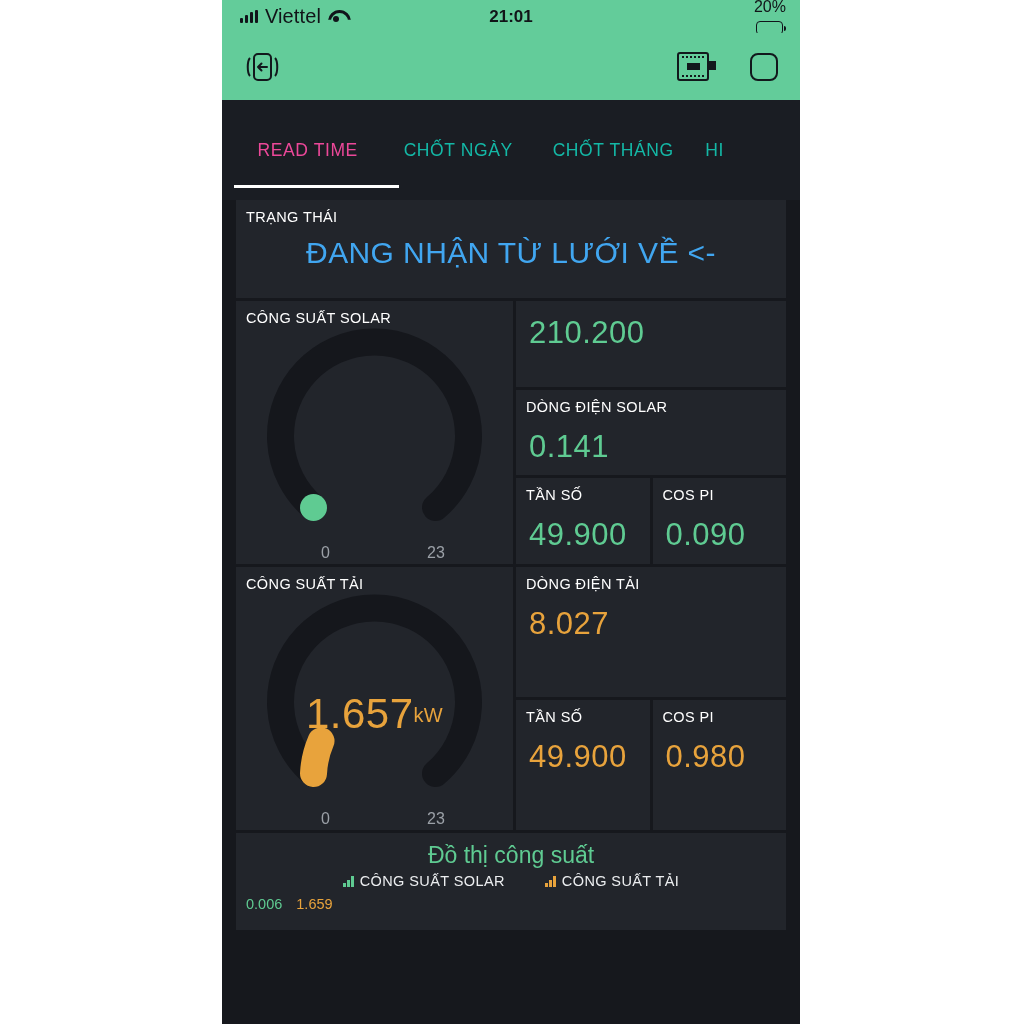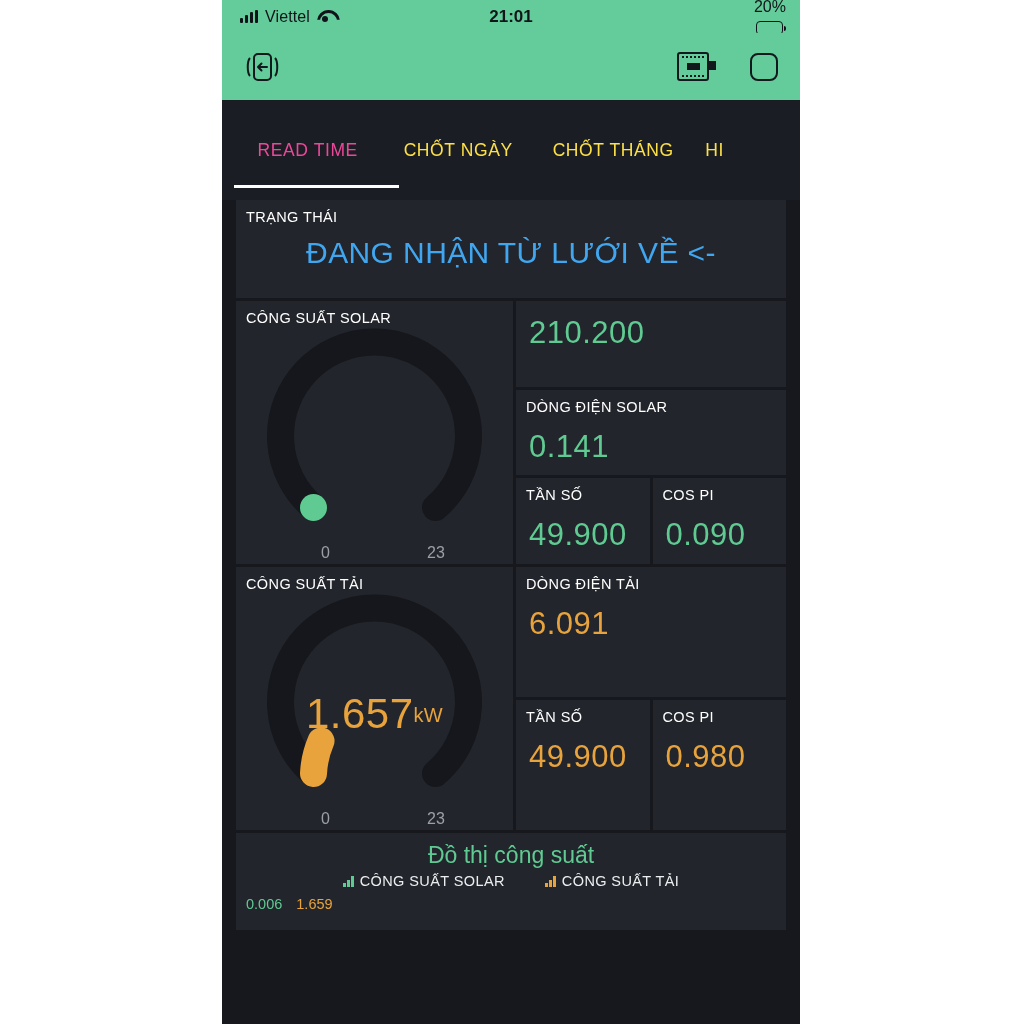--- a/index.html
+++ b/index.html
@@ -27,21 +27,21 @@
     font-size: 17px; font-weight: bold;
     position: relative;
   }
   .sb-left { display: flex; align-items: center; gap: 7px; }
   .signal { display: flex; align-items: flex-end; gap: 2px; height: 13px; }
   .signal i { width: 3px; background: #10141a; border-radius: 1px; display:block; }
   .signal i:nth-child(1){ height: 5px; }
   .signal i:nth-child(2){ height: 8px; }
   .signal i:nth-child(3){ height: 11px; }
   .signal i:nth-child(4){ height: 13px; }
-  .carrier { font-size: 16px; letter-spacing: .1px; font-weight: 500;}
+  .carrier { font-size: 20px; letter-spacing: .1px; font-weight: 500;}
   .wifi { width:17px; height:13px; position: relative; }
   .wifi::before{
     content:""; position:absolute; left:0; top:0; width:17px; height:17px;
     border: 3px solid #10141a; border-radius: 50%;
     clip-path: polygon(0 0, 100% 0, 100% 42%, 50% 42%, 0 42%);
   }
   .wifi::after{
     content:""; position:absolute; left:5.5px; top:6px; width:6px; height:6px;
     background:#10141a; border-radius:50%;
   }
@@ -76,21 +76,21 @@
   .icon-btn.right { margin-left: auto; }
   .icon-gap { width: 30px; }
 
   
   .tabs {
     height: 100px; background: #1a1d23;
     display: flex; align-items: center;
     position: relative; overflow: hidden;
   }
   .tab {
-    color: #fde047; font-size: 17.5px; letter-spacing: .6px;
+    color: #14b8a6; font-size: 17.5px; letter-spacing: .6px;
     white-space: nowrap; font-weight: 400;
     padding: 0 0 0 0; text-align:center;
   }
   .tab.t0 { width: 165px; margin-left: 12px; color: #ec4899; }
   .tab.t1 { width: 172px; }
   .tab.t2 { width: 175px; }
   .tab.t3 { width: 120px; text-align: left; padding-left: 14px; }
   .tab-underline {
     position: absolute; bottom: 12px; left: 12px;
     width: 165px; height: 3px; background: #ffffff;
@@ -285,21 +285,21 @@
           <div class="gauge-center">
             <span class="gauge-value orange">1.657</span><span class="gauge-unit orange">kW</span>
           </div>
           <span class="gauge-min">0</span>
           <span class="gauge-max">23</span>
         </div>
       </div>
       <div class="metrics">
         <div class="metric">
           <div class="card-label">DÒNG ĐIỆN TẢI</div>
-          <div class="val orange">6.091</div>
+          <div class="val orange">8.027</div>
         </div>
         <div class="metric-pair">
           <div class="metric">
             <div class="card-label">TẦN SỐ</div>
             <div class="val orange">49.900</div>
           </div>
           <div class="metric">
             <div class="card-label">COS PI</div>
             <div class="val orange">0.980</div>
           </div>

